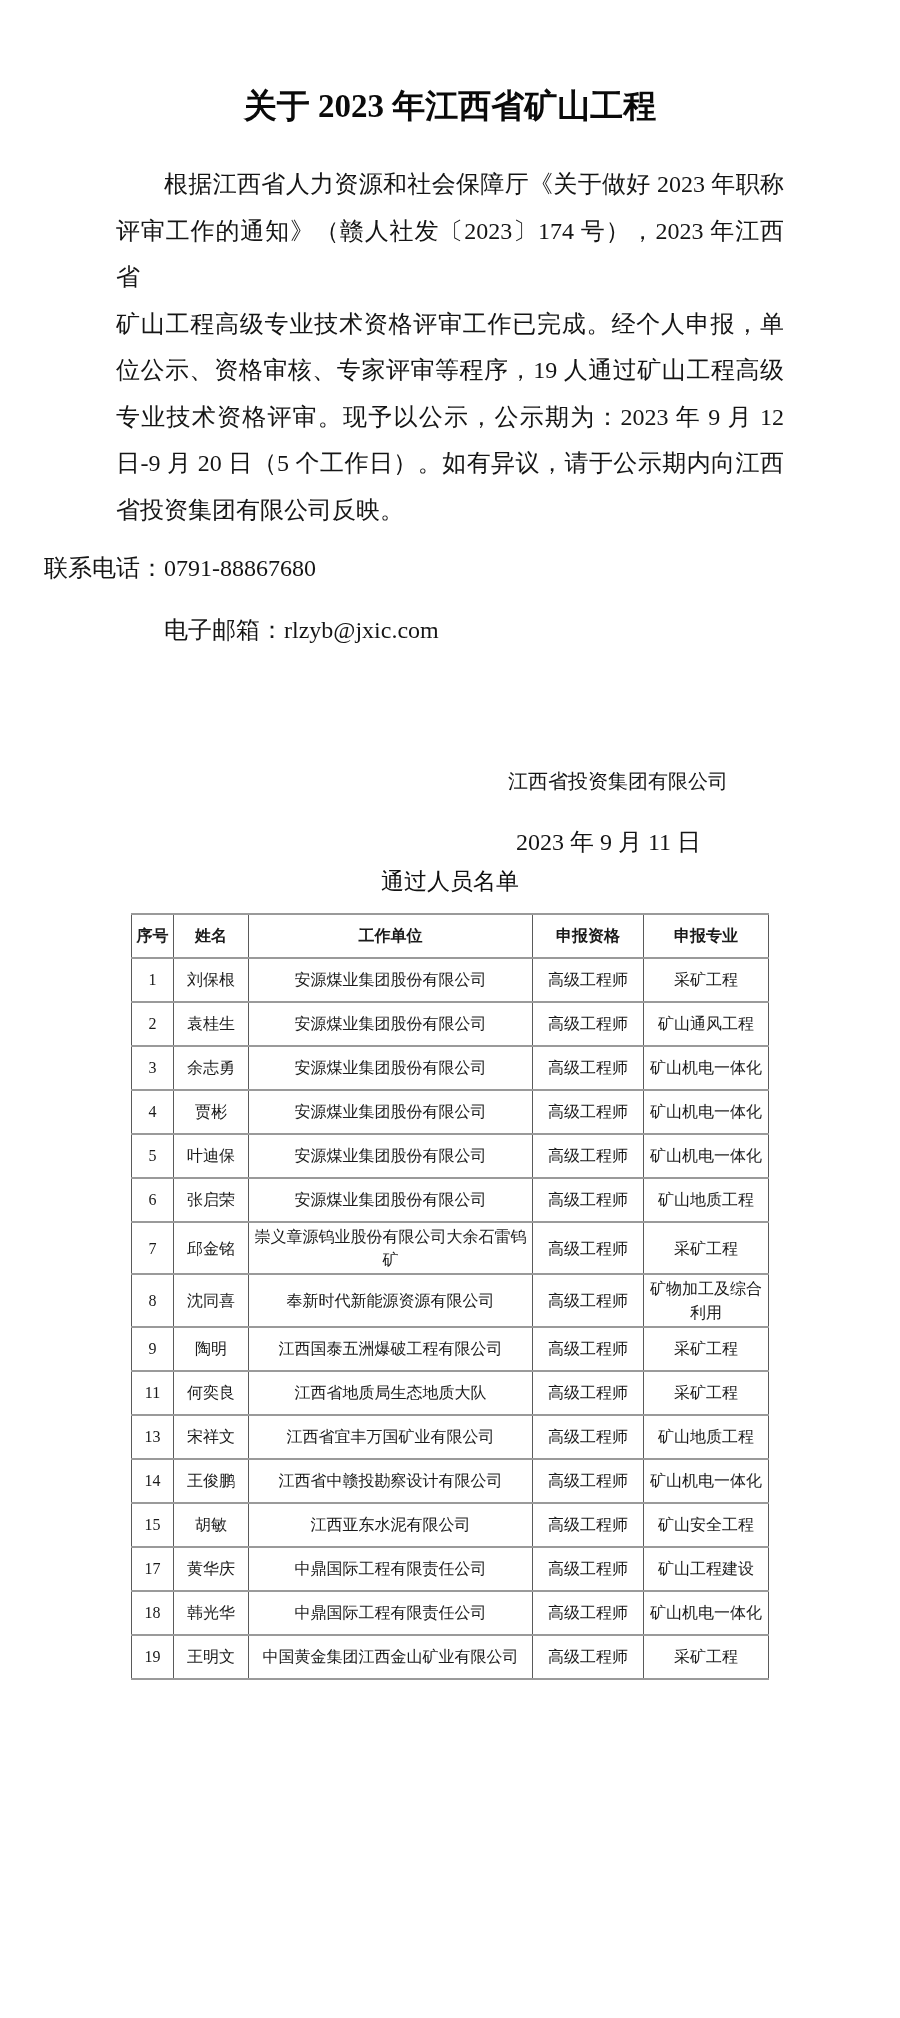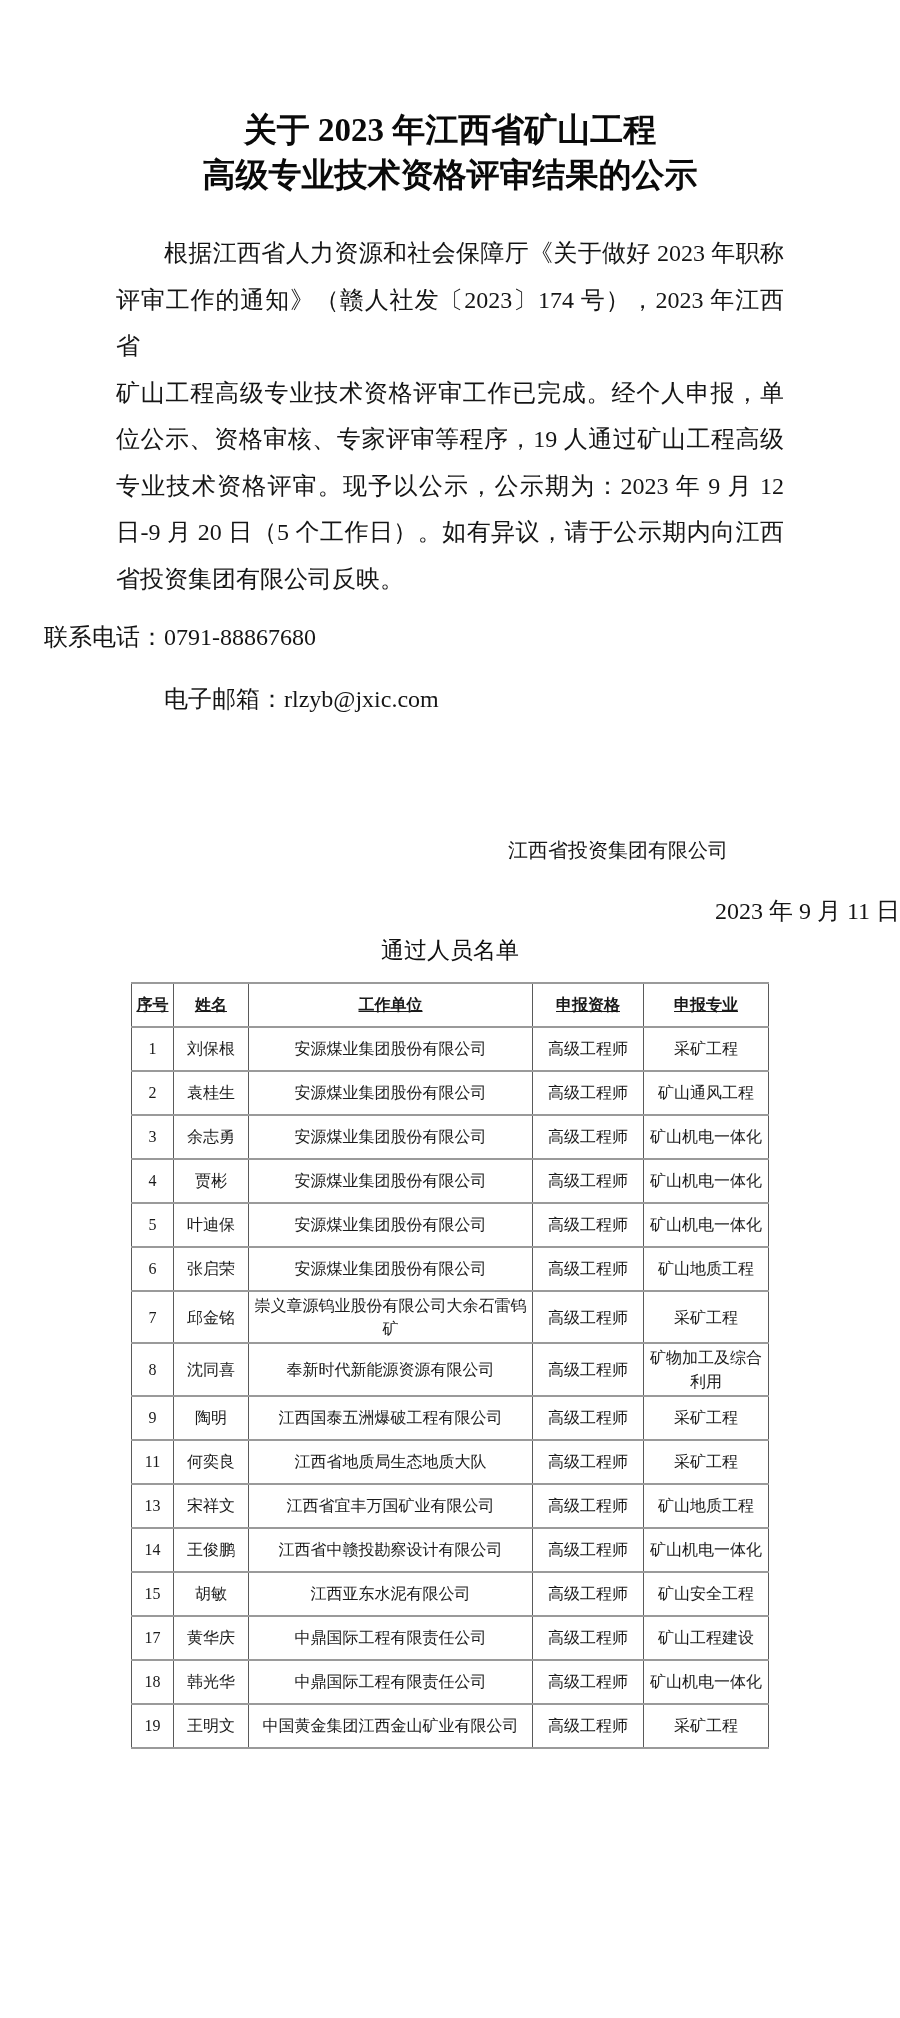--- a/index.html
+++ b/index.html
@@ -6,21 +6,21 @@
   .page {
     position: relative;
     width: 900px;
     height: 2018px;
     background: #ffffff;
     color: #111111;
     font-family: "Liberation Serif", "DejaVu Serif", serif;
     overflow: hidden;
   }
   .doc-title {
-    padding-top: 108px;
+    padding-top: 84px;
     text-align: center;
     font-size: 33px;
     font-weight: 700;
     line-height: 45px;
     color: #0a0a0a;
   }
   .body-para {
     margin: 32px 116px 0 116px;
     font-size: 24px;
     line-height: 46.5px;
@@ -41,20 +41,21 @@
     margin-top: 104px;
     text-align: right;
     padding-right: 172px;
     font-size: 20px;
     line-height: 47px;
     color: #151515;
   }
   .issue-date {
     margin-top: 14px;
     text-align: right;
+    padding-right: 199px;
     font-size: 24px;
     line-height: 47px;
     color: #151515;
   }
   .roster-title {
     text-align: center;
     font-size: 23px;
     line-height: 32px;
     color: #111111;
   }
@@ -75,31 +76,30 @@
     border-left: 1px solid #5a5a5a;
     border-right: 1px solid #5a5a5a;
     border-top: 2px solid #9a9a9a;
     border-bottom: 2px solid #9a9a9a;
     text-align: center;
     vertical-align: middle;
     padding: 2px 2px;
     line-height: 1.45;
     word-break: break-all;
   }
-  table.roster th { height: 38px; font-weight: 700; font-size: 16px; text-decoration: underline; }
+  table.roster th { height: 38px; font-weight: 700; font-size: 16px; }
   table.roster td { height: 38px; font-weight: 400; }
 </style>
 </head>
 <body>
 
 <div class="page">
 
   <div class="doc-title">
     <div>关于 2023 年江西省矿山工程</div>
-    <div>高级专业技术资格评审结果的公示</div>
   </div>
 
   <div class="body-para">
       <div class="para-line first">根据江西省人力资源和社会保障厅《关于做好 2023 年职称</div>
       <div class="para-line">评审工作的通知》（赣人社发〔2023〕174 号），2023 年江西省</div>
       <div class="para-line">矿山工程高级专业技术资格评审工作已完成。经个人申报，单</div>
       <div class="para-line">位公示、资格审核、专家评审等程序，19 人通过矿山工程高级</div>
       <div class="para-line">专业技术资格评审。现予以公示，公示期为：2023 年 9 月 12</div>
       <div class="para-line">日-9 月 20 日（5 个工作日）。如有异议，请于公示期内向江西</div>
       <div class="para-line last">省投资集团有限公司反映。</div>

